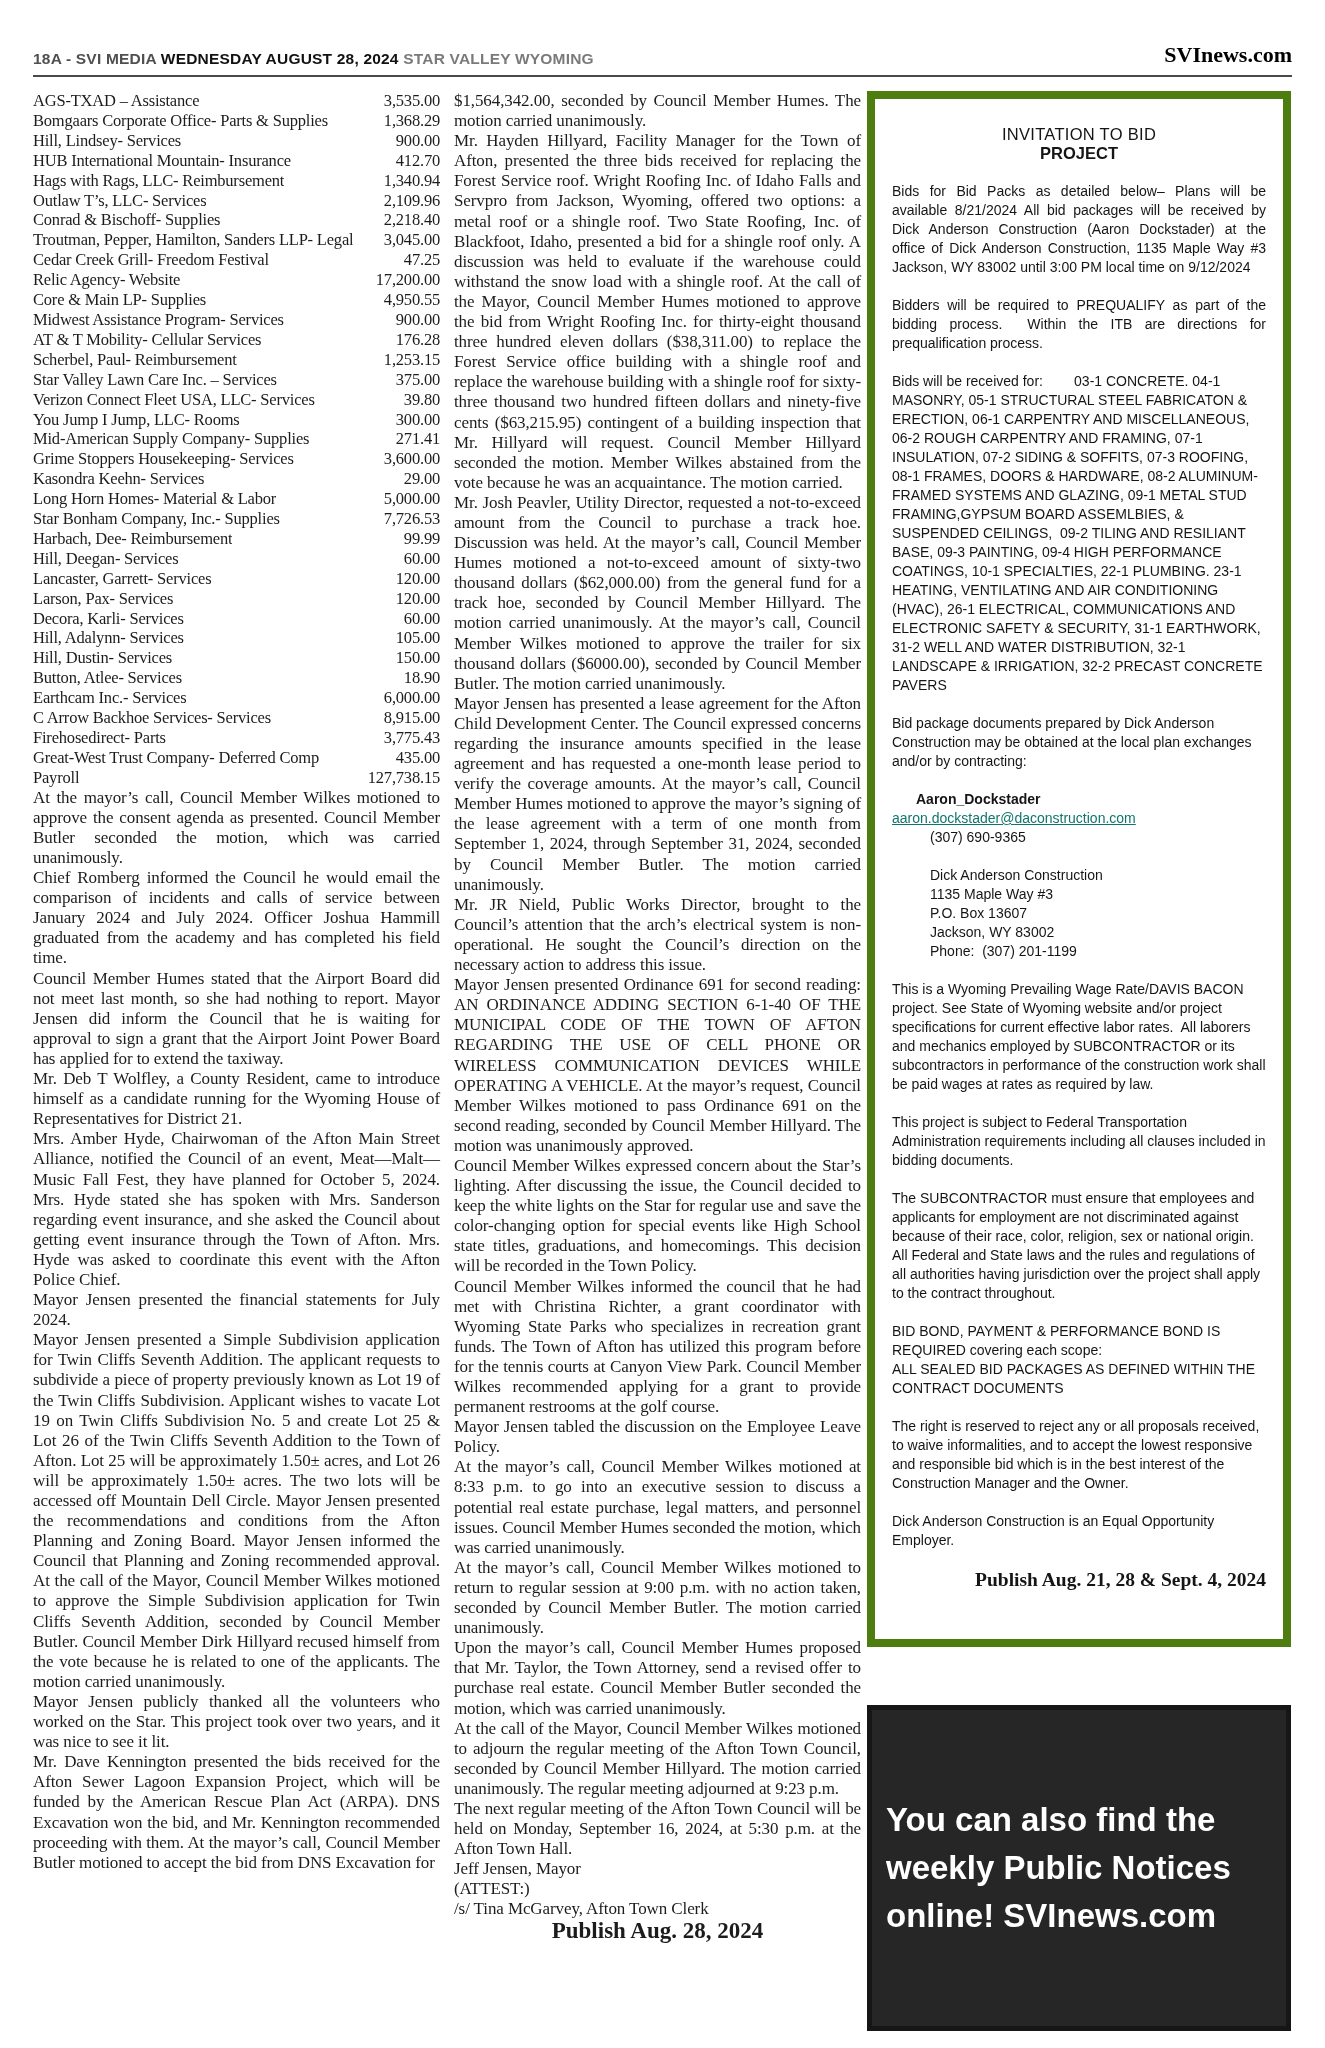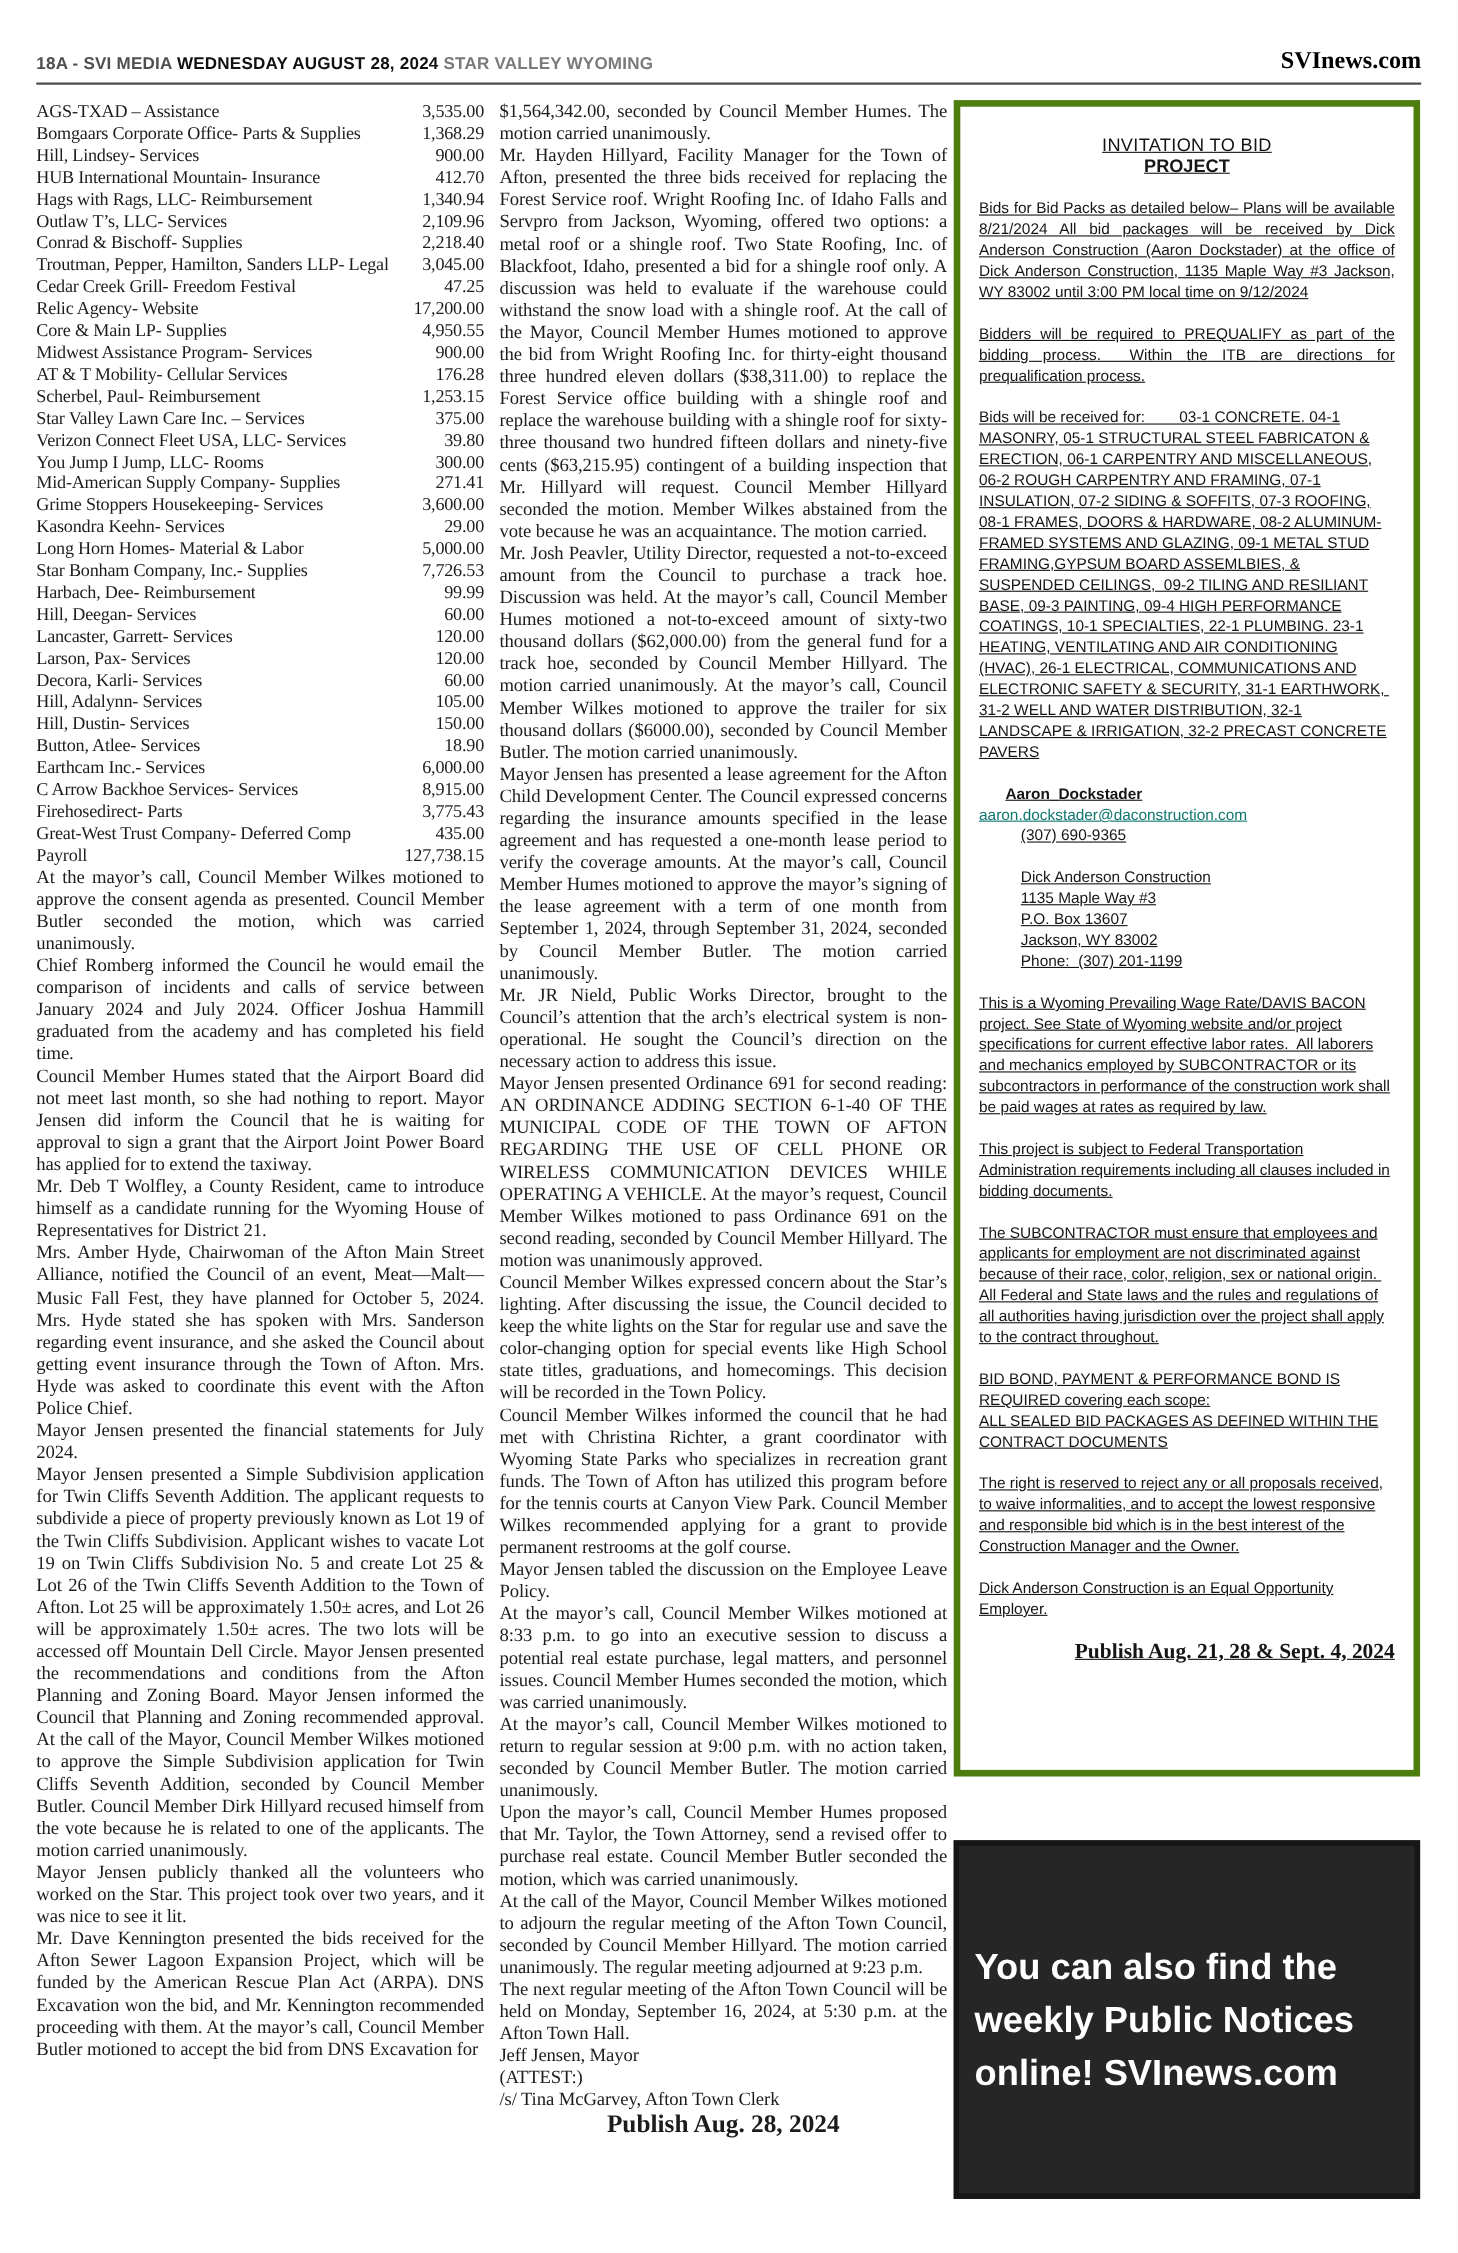--- a/index.html
+++ b/index.html
@@ -23,22 +23,22 @@
   
   .expense-row { display:flex; justify-content:space-between; font-size:16.5px; line-height:19.9px; letter-spacing:-0.2px; }
   .expense-name { white-space:nowrap; overflow:hidden; }
   .expense-amount { white-space:nowrap; margin-left:6px; }
 
   
   .par { margin:0; font-size:17px; line-height:20.1px; text-align:justify; letter-spacing:-0.1px; }
   .publish-line { margin:0; font-size:23px; line-height:21px; font-weight:bold; text-align:center; }
 
   
-  .bid-box { box-sizing:border-box; border:6px solid #4d7c0f; padding:26px 17px 30px 17px; min-height:1524px;
-             font-family:"Liberation Sans", sans-serif; font-size:14px; line-height:19px; color:#151515;text-decoration:underline; }
+  .bid-box { box-sizing:border-box; border:8px solid #4d7c0f; padding:26px 17px 30px 17px; min-height:1524px;
+             font-family:"Liberation Sans", sans-serif; font-size:14px; line-height:19px; color:#151515; }
   .bid-title    { text-align:center; font-size:16.5px; margin:0; font-weight:normal; letter-spacing:.3px; }
   .bid-subtitle { text-align:center; font-size:16.5px; margin:0; font-weight:bold; }
   .bid-par { margin:19px 0 0 0; white-space:pre-line; }
   .bid-par.justify { text-align:justify; }
   .contact-block { margin-top:19px; }
   .contact-line { margin-left:38px; }
   .contact-name { margin-left:24px; font-weight:bold; }
   .contact-email { text-decoration:underline; color:#0f766e; display:inline-block; }
   .contact-gap { height:19px; }
   .bid-publish { font-family:"Liberation Serif", serif; font-weight:bold; font-size:19.5px; text-align:right; margin-top:20px; }
@@ -310,20 +310,21 @@
         <p class="bid-subtitle">PROJECT</p>
 
         <div>
 
             <p class="bid-par justify">Bids for Bid Packs as detailed below– Plans will be available 8/21/2024 All bid packages will be received by Dick Anderson Construction (Aaron Dockstader) at the office of Dick Anderson Construction, 1135 Maple Way #3 Jackson, WY 83002 until 3:00 PM local time on 9/12/2024</p>
 
             <p class="bid-par justify">Bidders will be required to PREQUALIFY as part of the bidding process.&nbsp; Within the ITB are directions for prequalification process.</p>
           </div>
 
         <p class="bid-par">Bids will be received for:&nbsp;&nbsp;&nbsp;&nbsp;&nbsp;&nbsp;&nbsp;&nbsp;03-1 CONCRETE. 04-1 MASONRY, 05-1 STRUCTURAL STEEL FABRICATON &amp; ERECTION, 06-1 CARPENTRY AND MISCELLANEOUS, 06-2 ROUGH CARPENTRY AND FRAMING, 07-1 INSULATION, 07-2 SIDING &amp; SOFFITS, 07-3 ROOFING, 08-1 FRAMES, DOORS &amp; HARDWARE, 08-2 ALUMINUM-FRAMED SYSTEMS AND GLAZING, 09-1 METAL STUD FRAMING,GYPSUM BOARD ASSEMLBIES, &amp; SUSPENDED CEILINGS,&nbsp; 09-2 TILING AND RESILIANT BASE, 09-3 PAINTING, 09-4 HIGH PERFORMANCE COATINGS, 10-1 SPECIALTIES, 22-1 PLUMBING. 23-1 HEATING, VENTILATING AND AIR CONDITIONING (HVAC), 26-1 ELECTRICAL, COMMUNICATIONS AND ELECTRONIC SAFETY &amp; SECURITY, 31-1 EARTHWORK,&nbsp; 31-2 WELL AND WATER DISTRIBUTION, 32-1 LANDSCAPE &amp; IRRIGATION, 32-2 PRECAST CONCRETE PAVERS</p>
+        <p class="bid-par">Bid package documents prepared by Dick Anderson Construction may be obtained at the local plan exchanges and/or by contracting:</p>
 
         <div class="contact-block">
           <div class="contact-name">Aaron_Dockstader</div>
           <a class="contact-email">aaron.dockstader@daconstruction.com</a>
           <div class="contact-line">(307) 690-9365</div>
           <div class="contact-gap"></div>
           <div class="contact-line">Dick Anderson Construction</div>
           <div class="contact-line">1135 Maple Way #3</div>
           <div class="contact-line">P.O. Box 13607</div>
           <div class="contact-line">Jackson, WY 83002</div>

